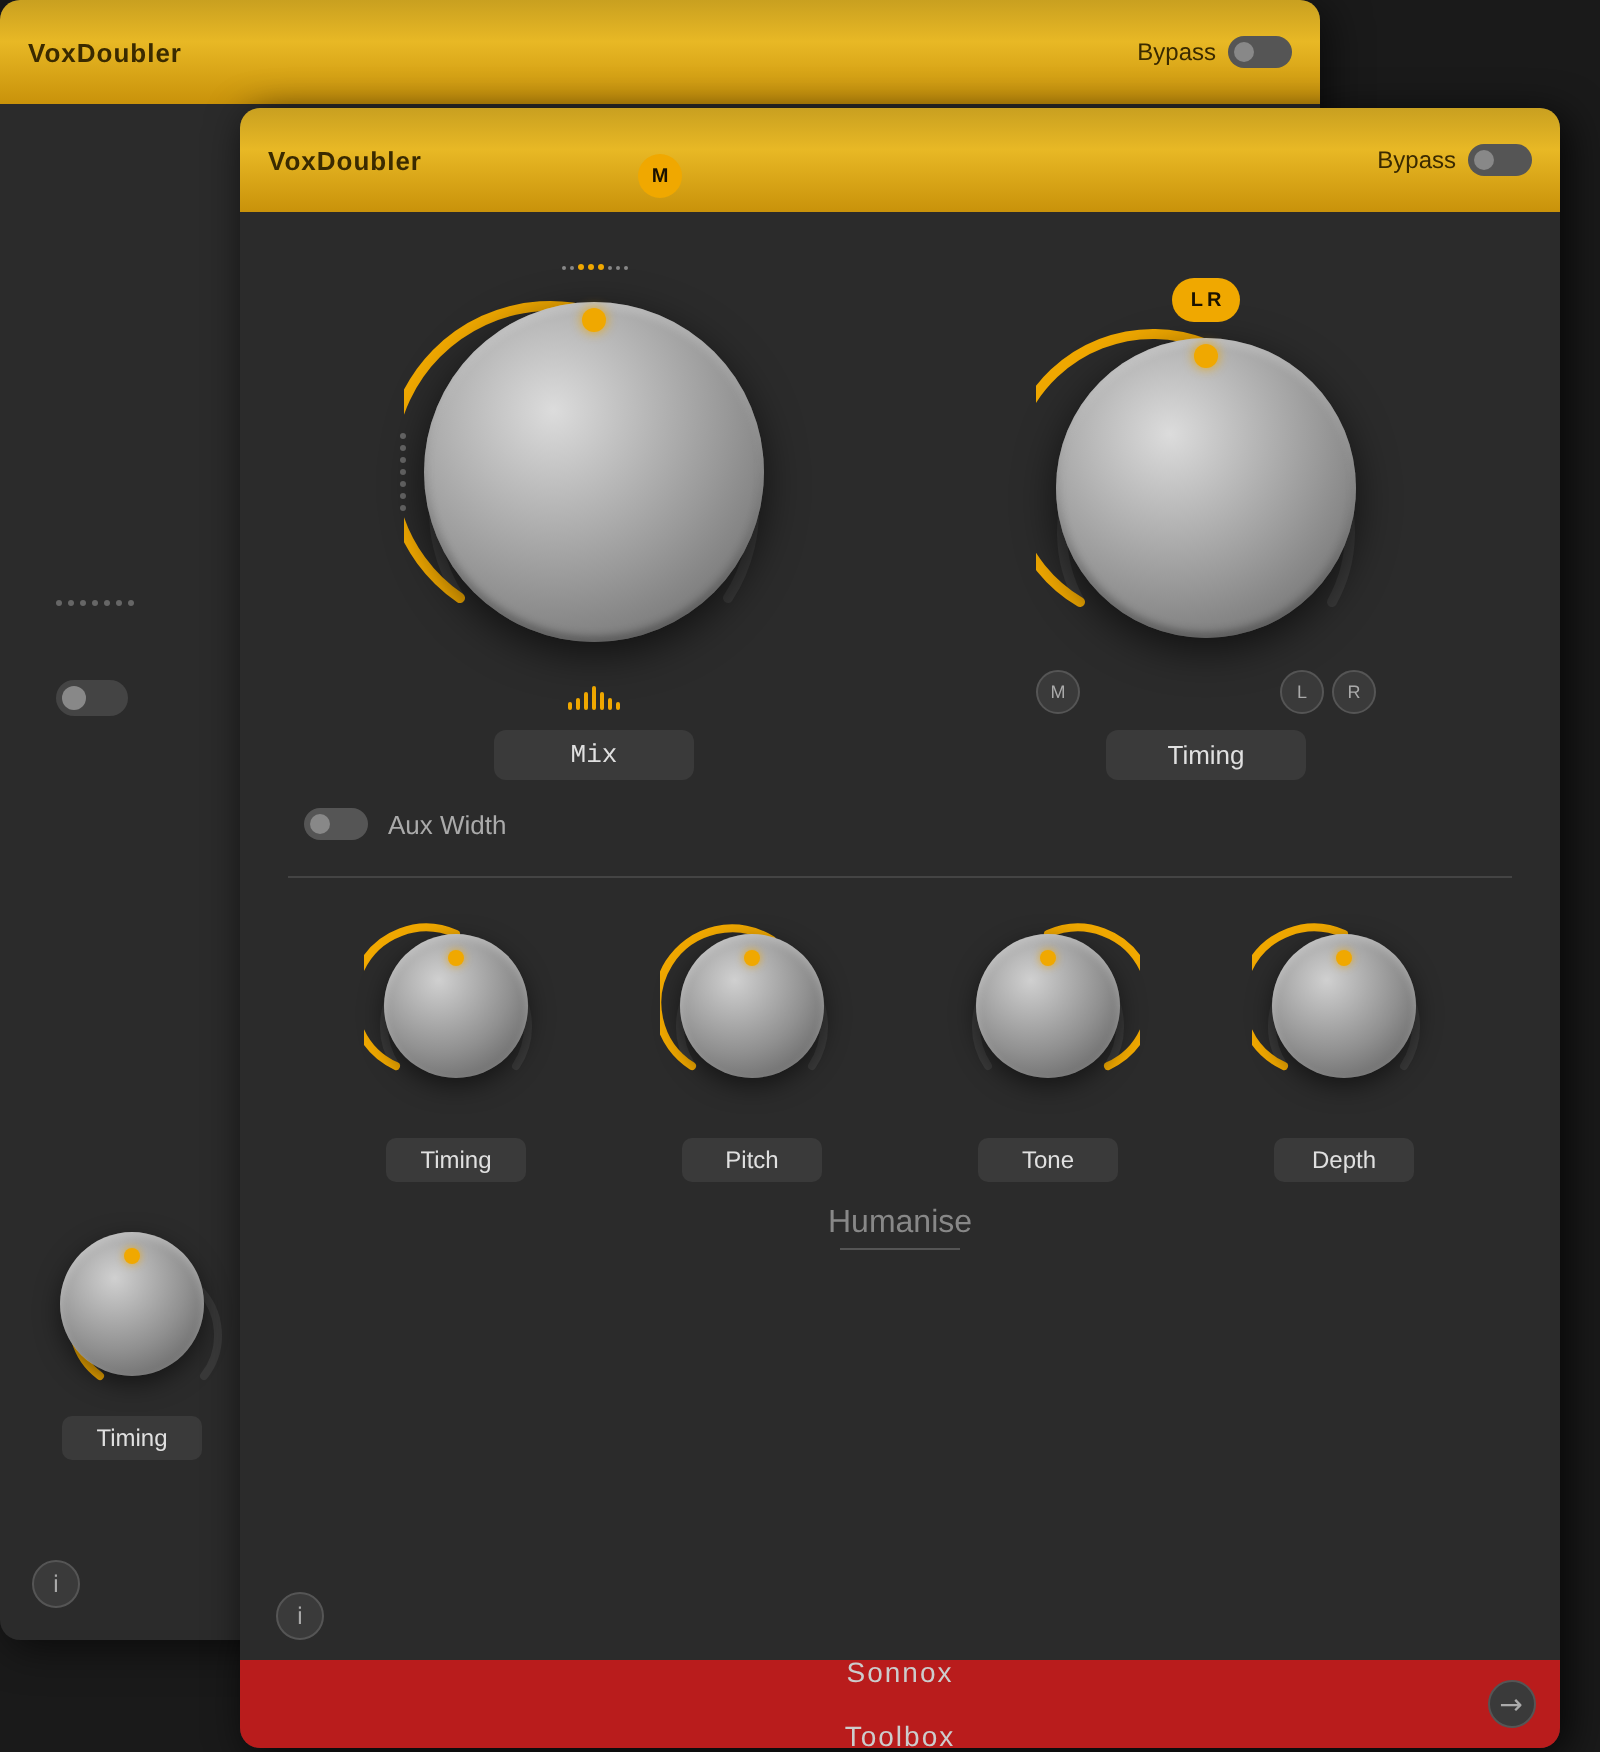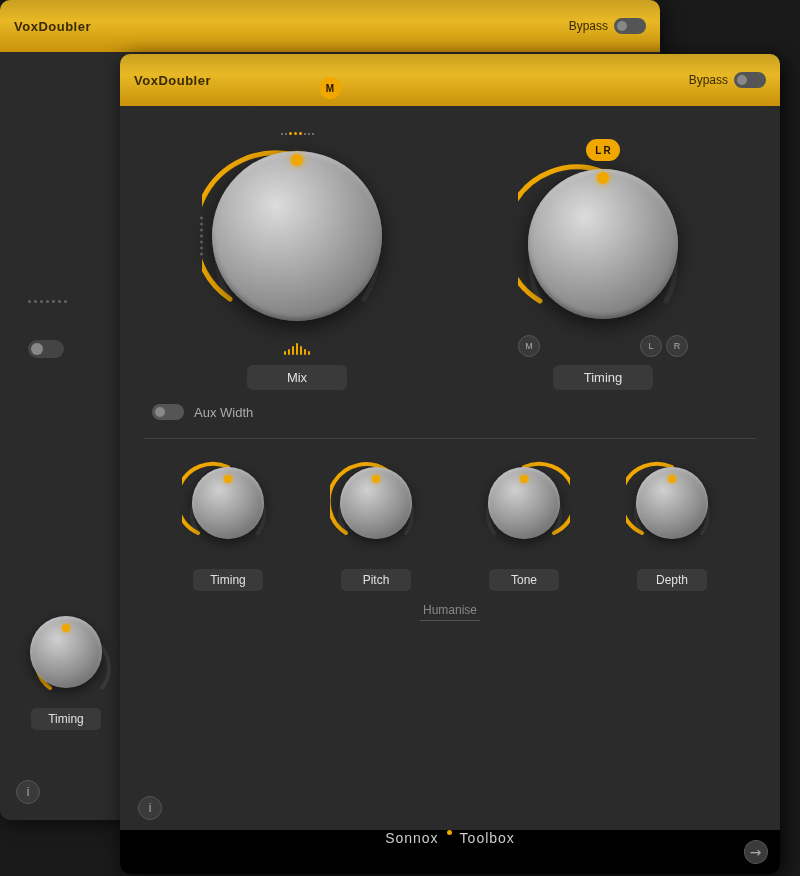--- a/index.html
+++ b/index.html
@@ -349,21 +349,21 @@
       padding: 4px 12px;
       font-size: 12px;
       color: #e0e0e0;
       text-align: center;
       min-width: 70px;
     }
 
     
     .humanise-label {
       text-align: center;
-      font-size: 12px;
+      font-size: 16px;
       color: #888;
       margin-top: 8px;
       position: relative;
     }
     .humanise-label::before {
       content: '';
       position: absolute;
       bottom: -4px;
       left: 50%;
       transform: translateX(-50%);
@@ -372,25 +372,27 @@
       background: #555;
     }
 
     
     .footer {
       position: absolute;
       bottom: 0;
       left: 0;
       right: 0;
       height: 44px;
-      background: #000000;
+      background: #b91c1c;
       border-radius: 0 0 10px 10px;
       display: flex;
+      align-items: center;
       justify-content: center;
       gap: 8px;
+      flex-direction: column;
     }
     .footer-text {
       font-size: 14px;
       color: #ccc;
       letter-spacing: 1px;
     }
     .footer-dot {
       width: 5px;
       height: 5px;
       background: #f0a800;
@@ -431,20 +433,21 @@
       gap: 1.5px;
       height: 16px;
       margin-top: 8px;
     }
 
     .knob-section-left {
       flex: 1;
       display: flex;
       flex-direction: column;
       align-items: center;
+      font-family: Liberation Mono, monospace;
     }
     .knob-section-right {
       flex: 1;
       display: flex;
       flex-direction: column;
       align-items: center;
     }
 
     
     .top-dots-row {

